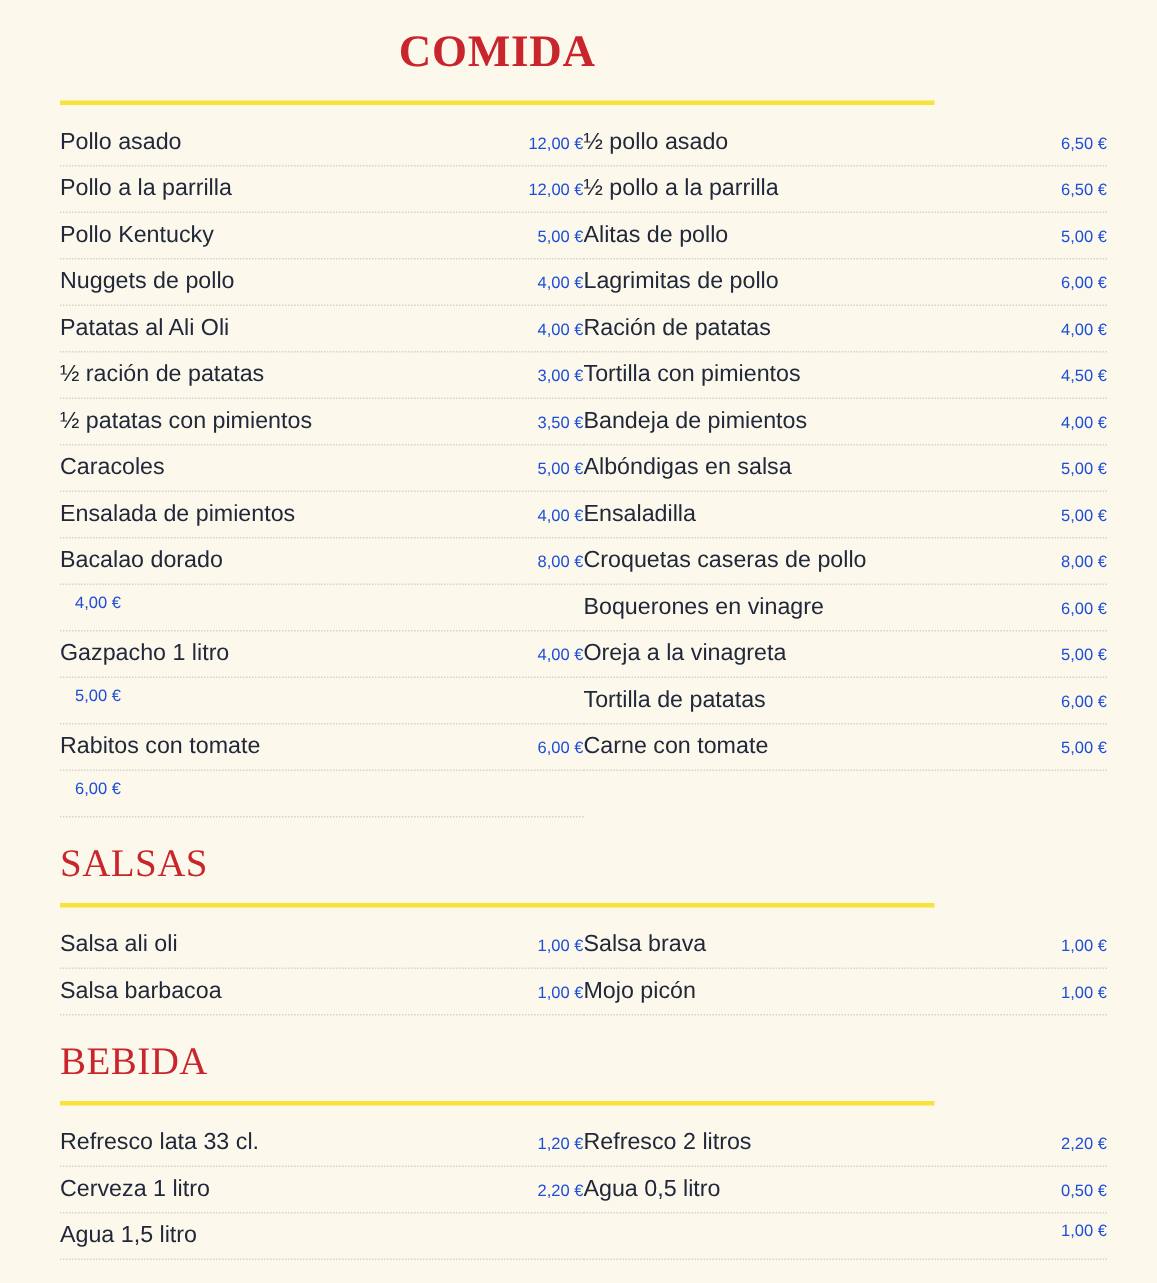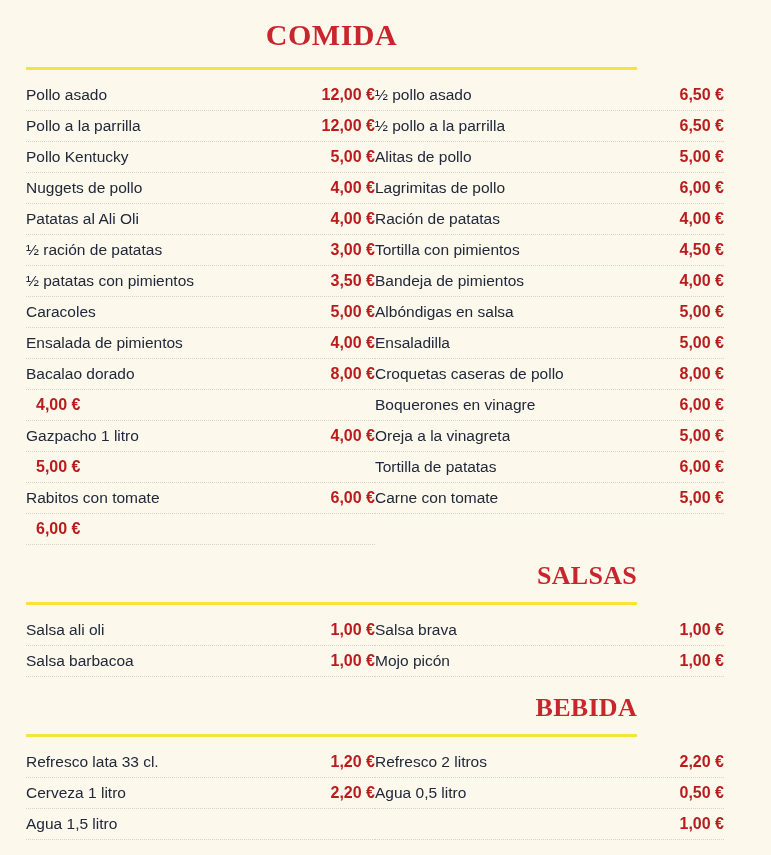--- a/index.html
+++ b/index.html
@@ -12,41 +12,41 @@
     height: 855px;
     background: #fdf8ec;
     font-family: "Liberation Sans", sans-serif;
     overflow: hidden;
   }
   .menu-page {
     position: relative;
     width: 663px;
     height: 855px;
     box-sizing: border-box;
-    padding: 0 26px;
+    padding: 0 40px;
   }
 
   
   .main-title {
     font-family: "Liberation Serif", serif;
     font-weight: bold;
     font-size: 30px;
     color: #c9252d;
     text-align: center;
     letter-spacing: 0.5px;
     margin: 0;
     padding-top: 20px;
     line-height: 1.0;
   }
   .section-title {
     font-family: "Liberation Serif", serif;
-    font-weight: bold;
+    font-weight: normal;
     font-size: 26px;
     color: #c9252d;
-    text-align: right;
+    text-align: left;
     letter-spacing: 0.3px;
     margin: 0;
     line-height: 1.0;
   }
   .rule {
     height: 3px;
     background: #f7e33c;
     width: 100%;
   }
 
@@ -81,23 +81,23 @@
     
   }
   .item-name {
     font-size: 15.5px;
     color: #20283a;
     white-space: nowrap;
     overflow: hidden;
     line-height: 1.1;
   }
   .item-price {
-    font-size: 16px;
-    font-weight: bold;
-    color: #b91c1c;
+    font-size: 11px;
+    font-weight: normal;
+    color: #1d4ed8;
     white-space: nowrap;
     padding-left: 10px;
     line-height: 1.1;
   }
   .spacer-row {
     height: 31px;
   }
 </style>
 </head>
 <body>

